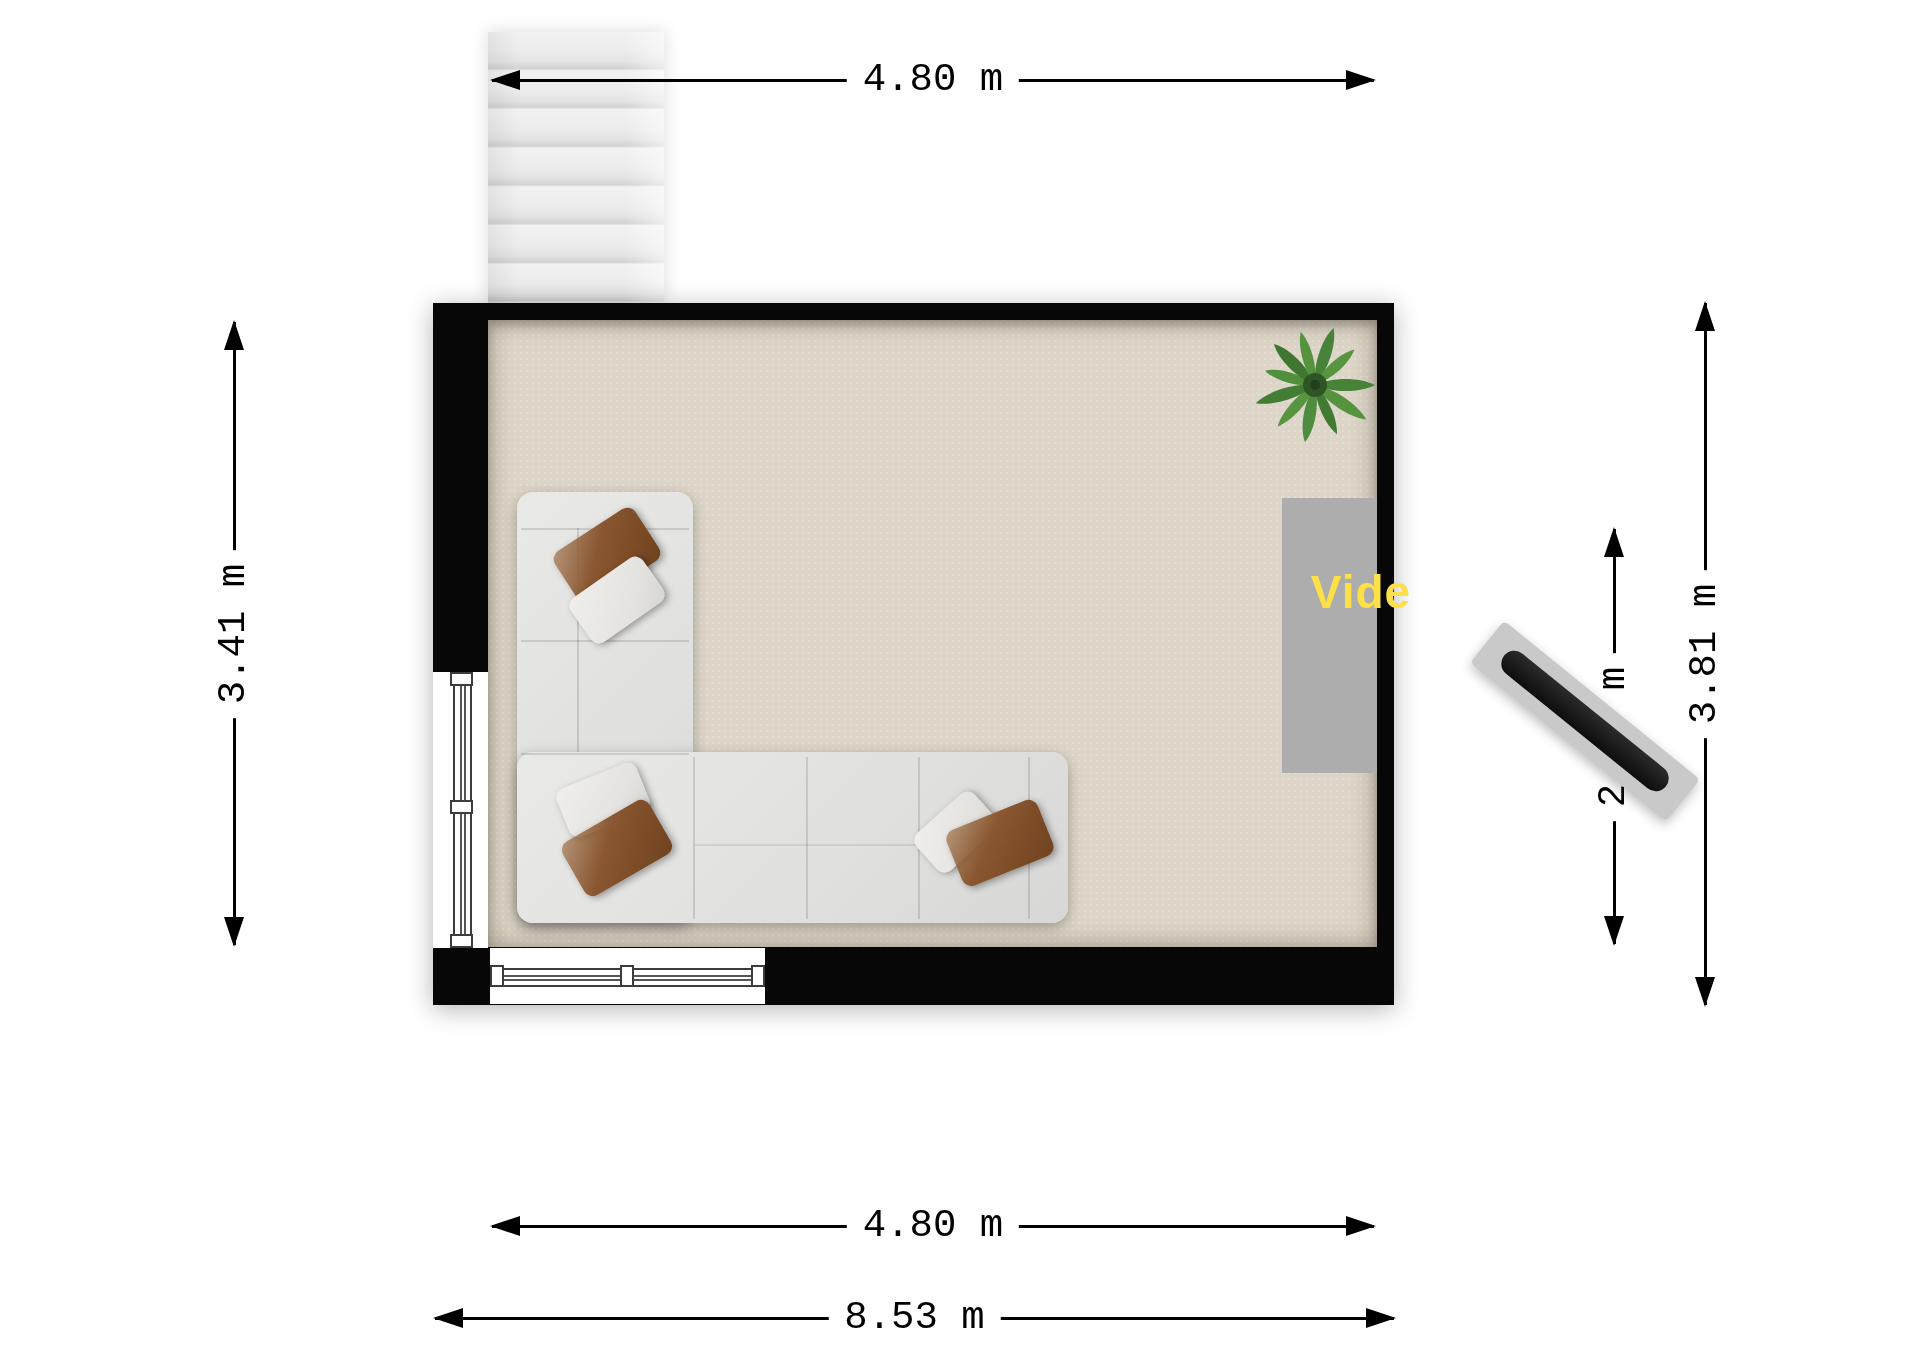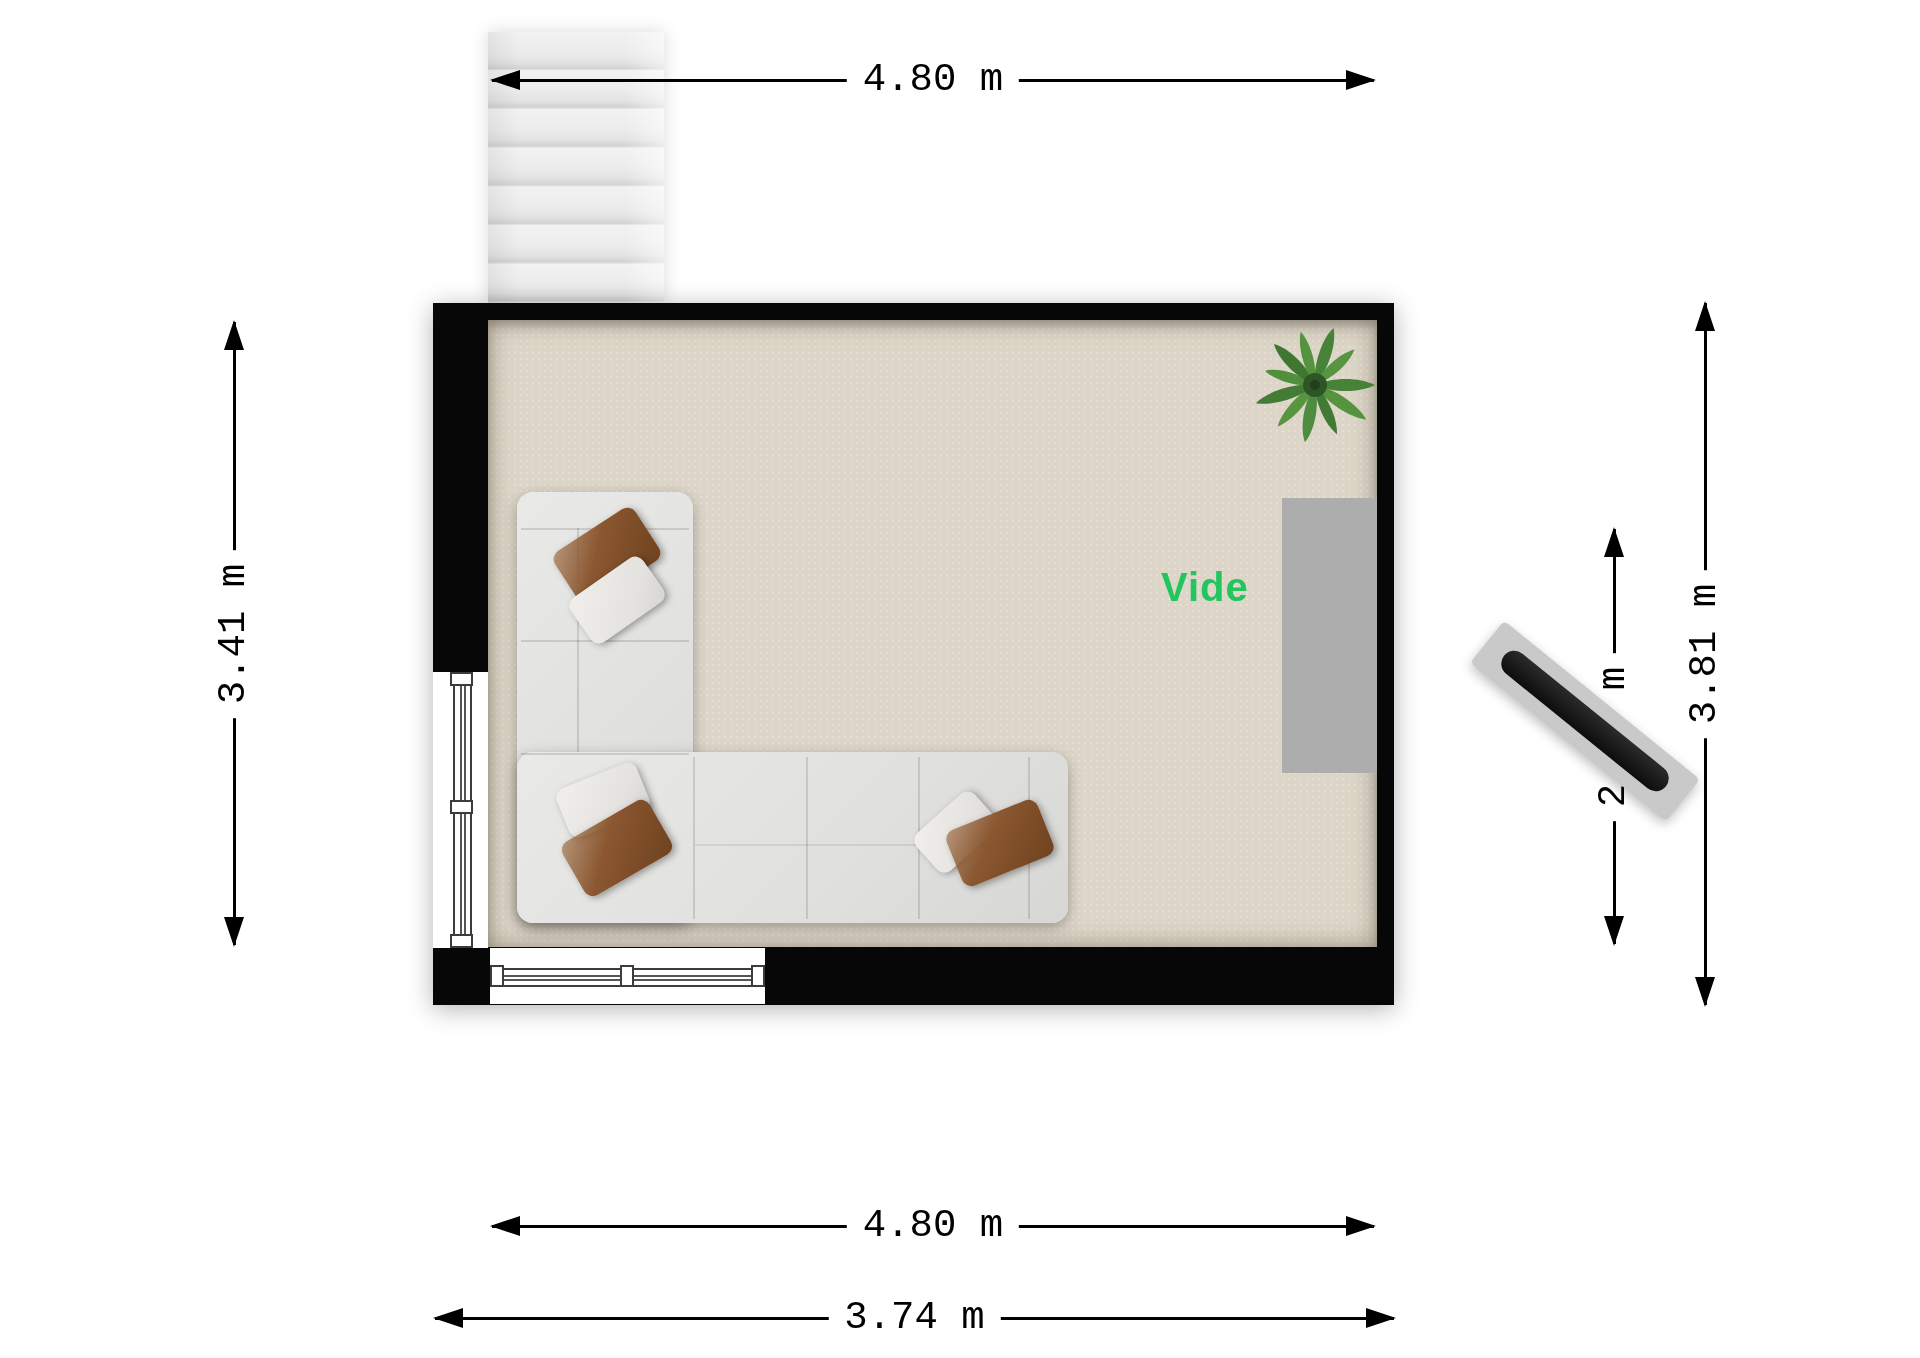--- a/index.html
+++ b/index.html
@@ -56,22 +56,22 @@
     background:#c9c9c9;border-radius:5px;transform:rotate(39deg);
     box-shadow:2px 4px 12px rgba(0,0,0,0.25);}
   .rad-bar{position:absolute;left:1048px;top:405px;width:208px;height:26px;
     background:linear-gradient(to bottom,#2b2b2b,#0d0d0d);border-radius:13px;
     transform:rotate(39deg);}
 
   
   .void-box{position:absolute;left:849px;top:195px;width:95px;height:275px;background:#adadad;}
 
   
-  .room-label{position:absolute;left:728px;top:262px;width:400px;
-    font-size:40px;font-weight:bold;color:#22c55e;letter-spacing:1px;}
+  .room-label{position:absolute;left:728px;top:262px;width:400px;text-align:center;
+    font-size:46px;font-weight:bold;color:#fde047;letter-spacing:1px;}
 
   
   .dim{position:absolute;font-family:Liberation Mono, monospace;}
   .dim .line-h{position:absolute;left:0;right:0;top:50%;height:3px;margin-top:-1.5px;background:#000;}
   .dim .line-v{position:absolute;top:0;bottom:0;left:50%;width:3px;margin-left:-1.5px;background:#000;}
   .ah{position:absolute;width:0;height:0;}
   .ah.left{left:-2px;top:50%;transform:translateY(-50%);
     border-right:30px solid #000;border-top:10px solid transparent;border-bottom:10px solid transparent;}
   .ah.right{right:-2px;top:50%;transform:translateY(-50%);
     border-left:30px solid #000;border-top:10px solid transparent;border-bottom:10px solid transparent;}
@@ -120,21 +120,21 @@
   <div class="line-h"></div>
   <span class="ah left"></span>
   <span class="ah right"></span>
   <span class="dim-label">4.80 m</span>
 </div>
 
 <div class="dim" style="left:435px;top:1294px;width:959px;height:48px;">
   <div class="line-h"></div>
   <span class="ah left"></span>
   <span class="ah right"></span>
-  <span class="dim-label">3.74 m</span>
+  <span class="dim-label">8.53 m</span>
 </div>
 
 <div class="room">
   <div class="floor"></div>
 
   <div class="win-left">
     <div class="glass-v">
         <i></i>
         <i></i>
       </div>

